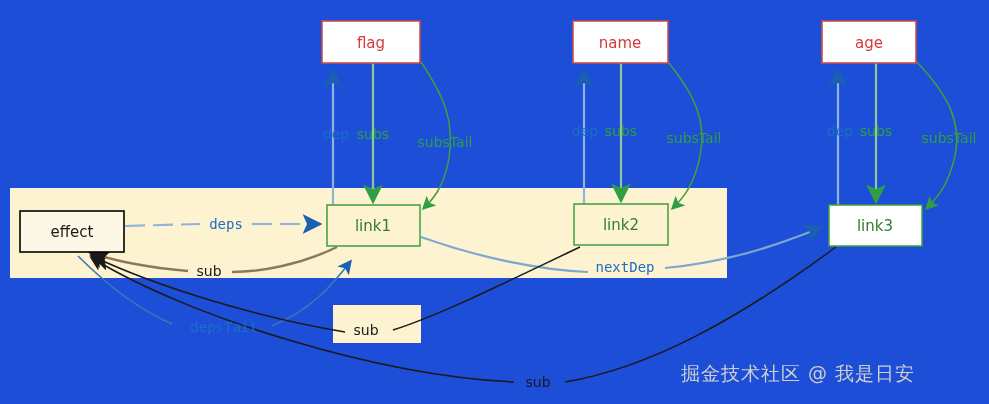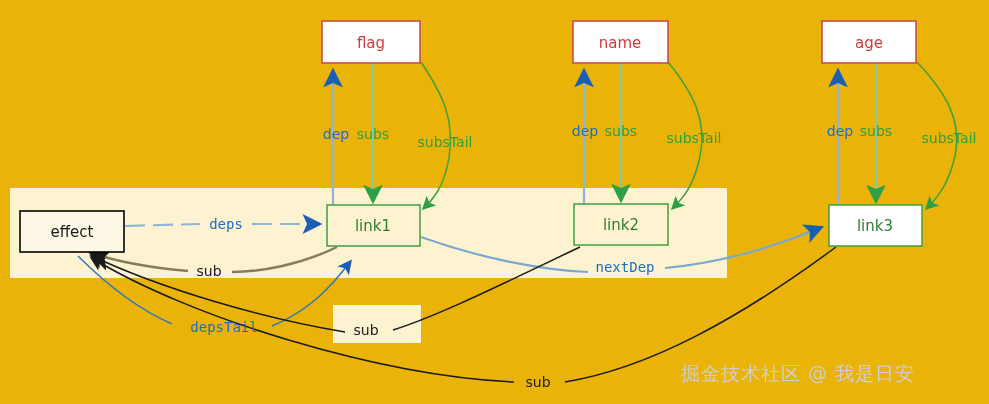--- a/index.html
+++ b/index.html
@@ -7,21 +7,21 @@
     padding: 0;
     background: #ffffff;
   }
   body {
     font-family: "Liberation Sans", sans-serif;
   }
   #canvas {
     position: relative;
     width: 989px;
     height: 404px;
-    background: #eab308;
+    background: #1d4ed8;
     overflow: hidden;
   }
   #diagram-svg {
     position: absolute;
     left: 0;
     top: 0;
     width: 989px;
     height: 404px;
   }
   .node-label {

